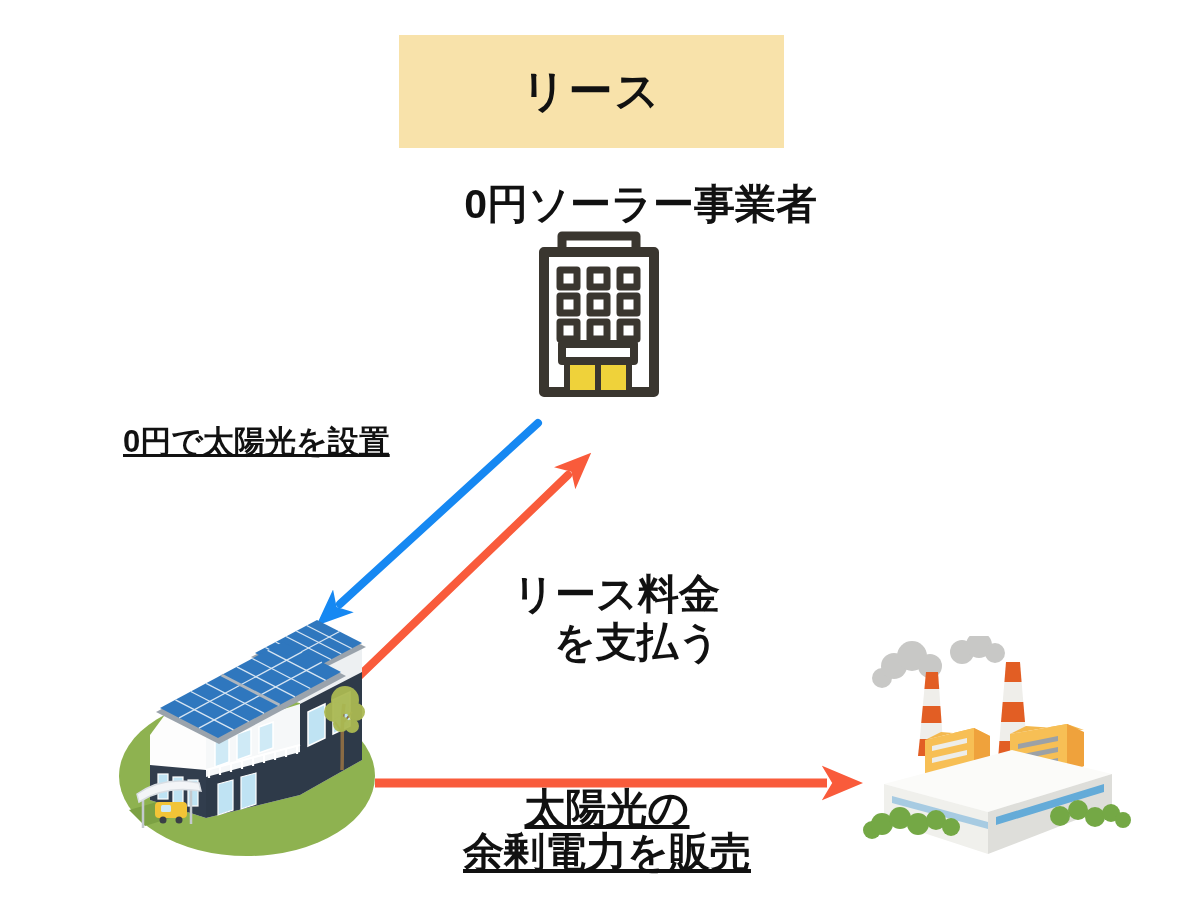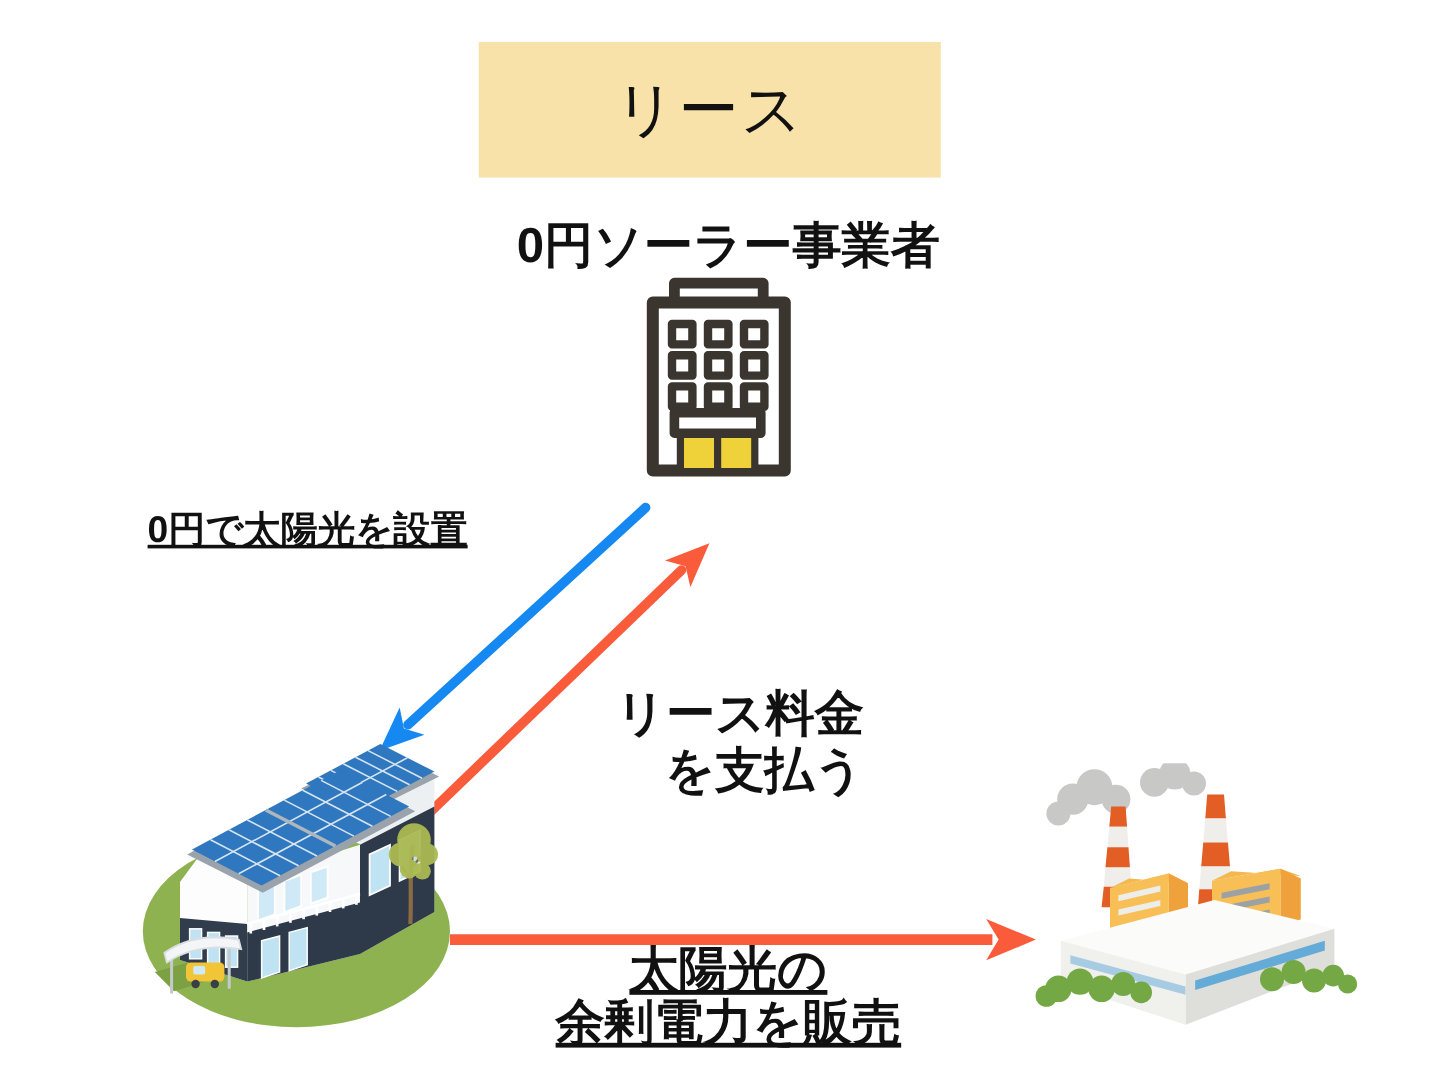--- a/index.html
+++ b/index.html
@@ -13,24 +13,24 @@
     position:relative;width:1200px;height:900px;overflow:hidden;
     background:#ffffff;
     font-family:"Liberation Sans","DejaVu Sans",sans-serif;
     color:var(--text);
   }
   .abs{position:absolute;}
   .title-box{
     left:399px;top:35px;width:385px;height:113px;
     background:var(--title-bg);
     display:flex;align-items:center;justify-content:center;
-    font-size:50px;font-weight:400;letter-spacing:2px;
+    font-size:44px;font-weight:700;letter-spacing:2px;
   }
   .label{font-weight:700;line-height:1.15;white-space:pre-line;}
-  .operator-label{left:397px;top:181px;width:420px;text-align:center;font-size:41px;}
+  .operator-label{left:397px;top:181px;width:420px;text-align:right;font-size:41px;}
   .install-label{left:123px;top:424px;font-size:31px;text-decoration:underline;}
   .pay-label{left:420px;top:570px;width:300px;text-align:right;font-size:41px;line-height:48px;}
   .sell-label{left:447px;top:786px;width:320px;text-align:center;font-size:41px;line-height:44px;text-decoration:underline;}
   svg{display:block;}
 </style>
 </head>
 <body>
 
 <div class="canvas">
 

